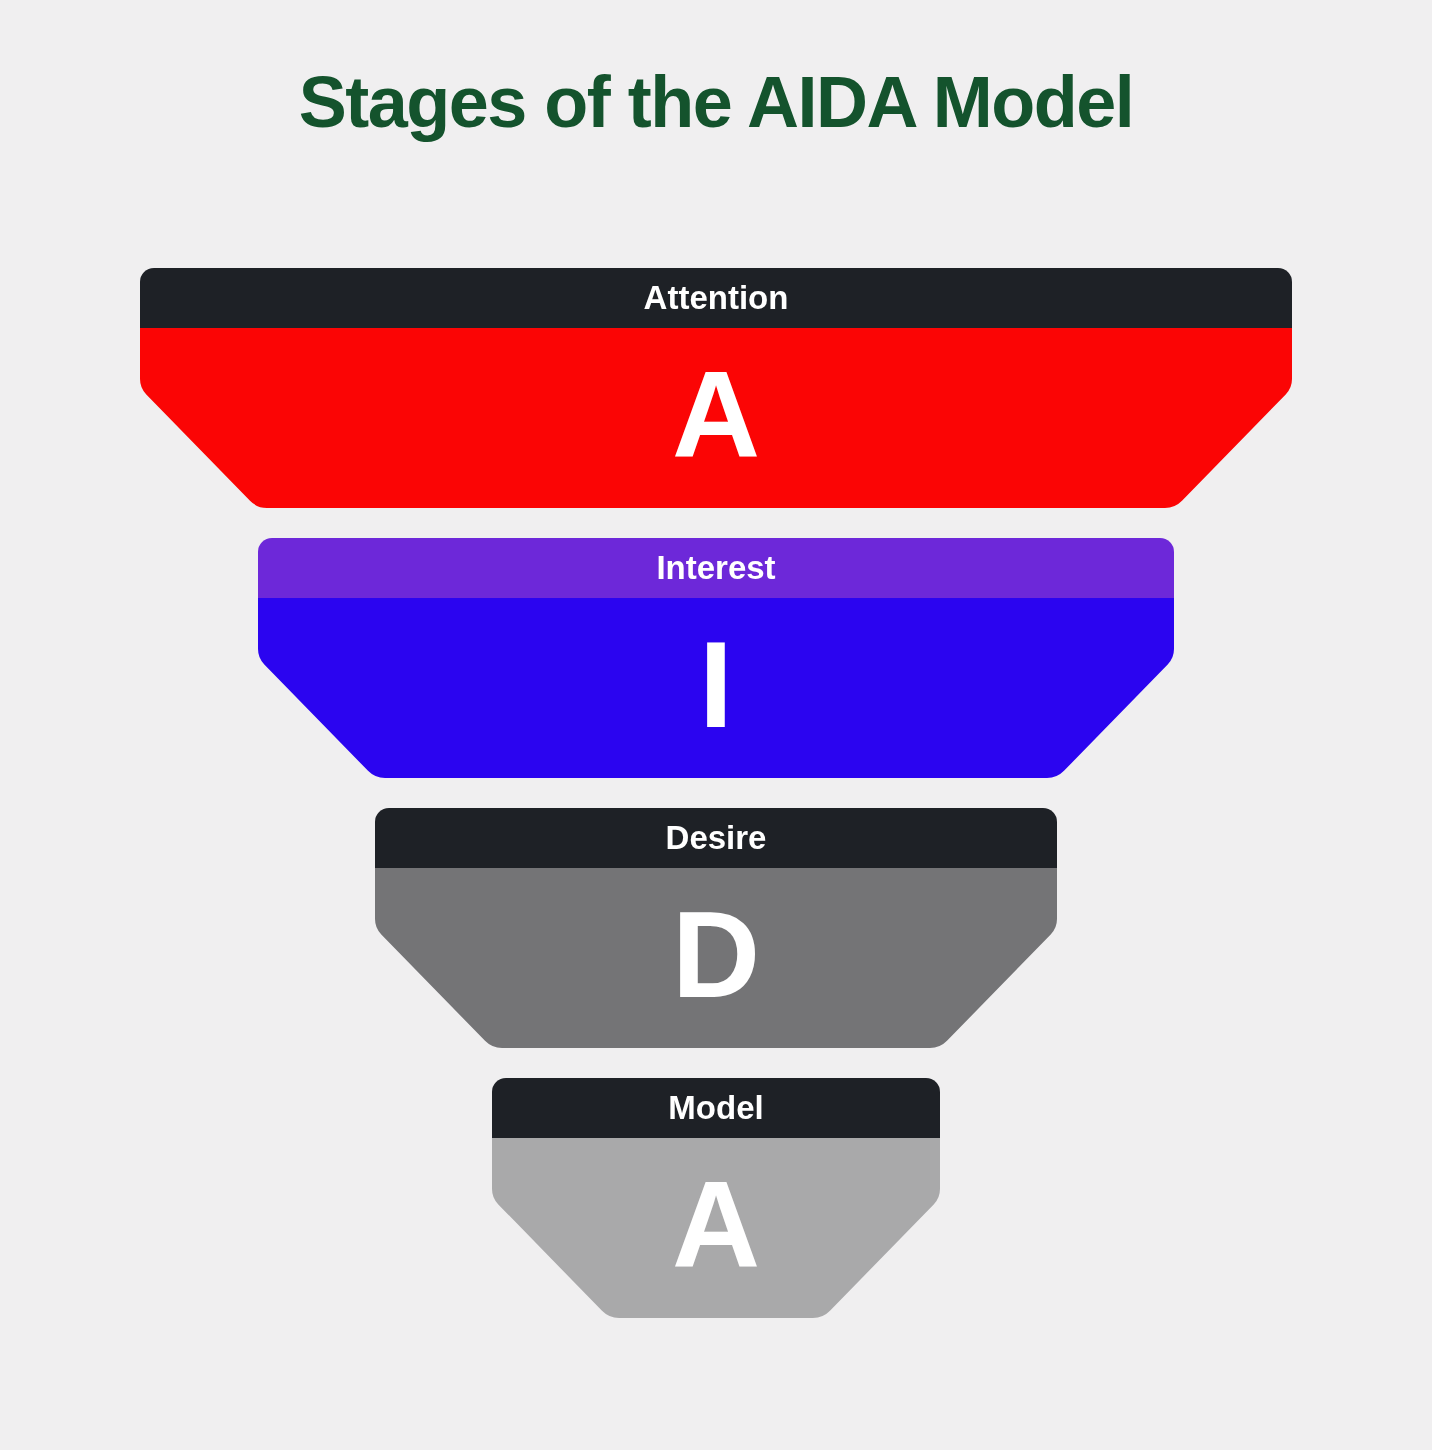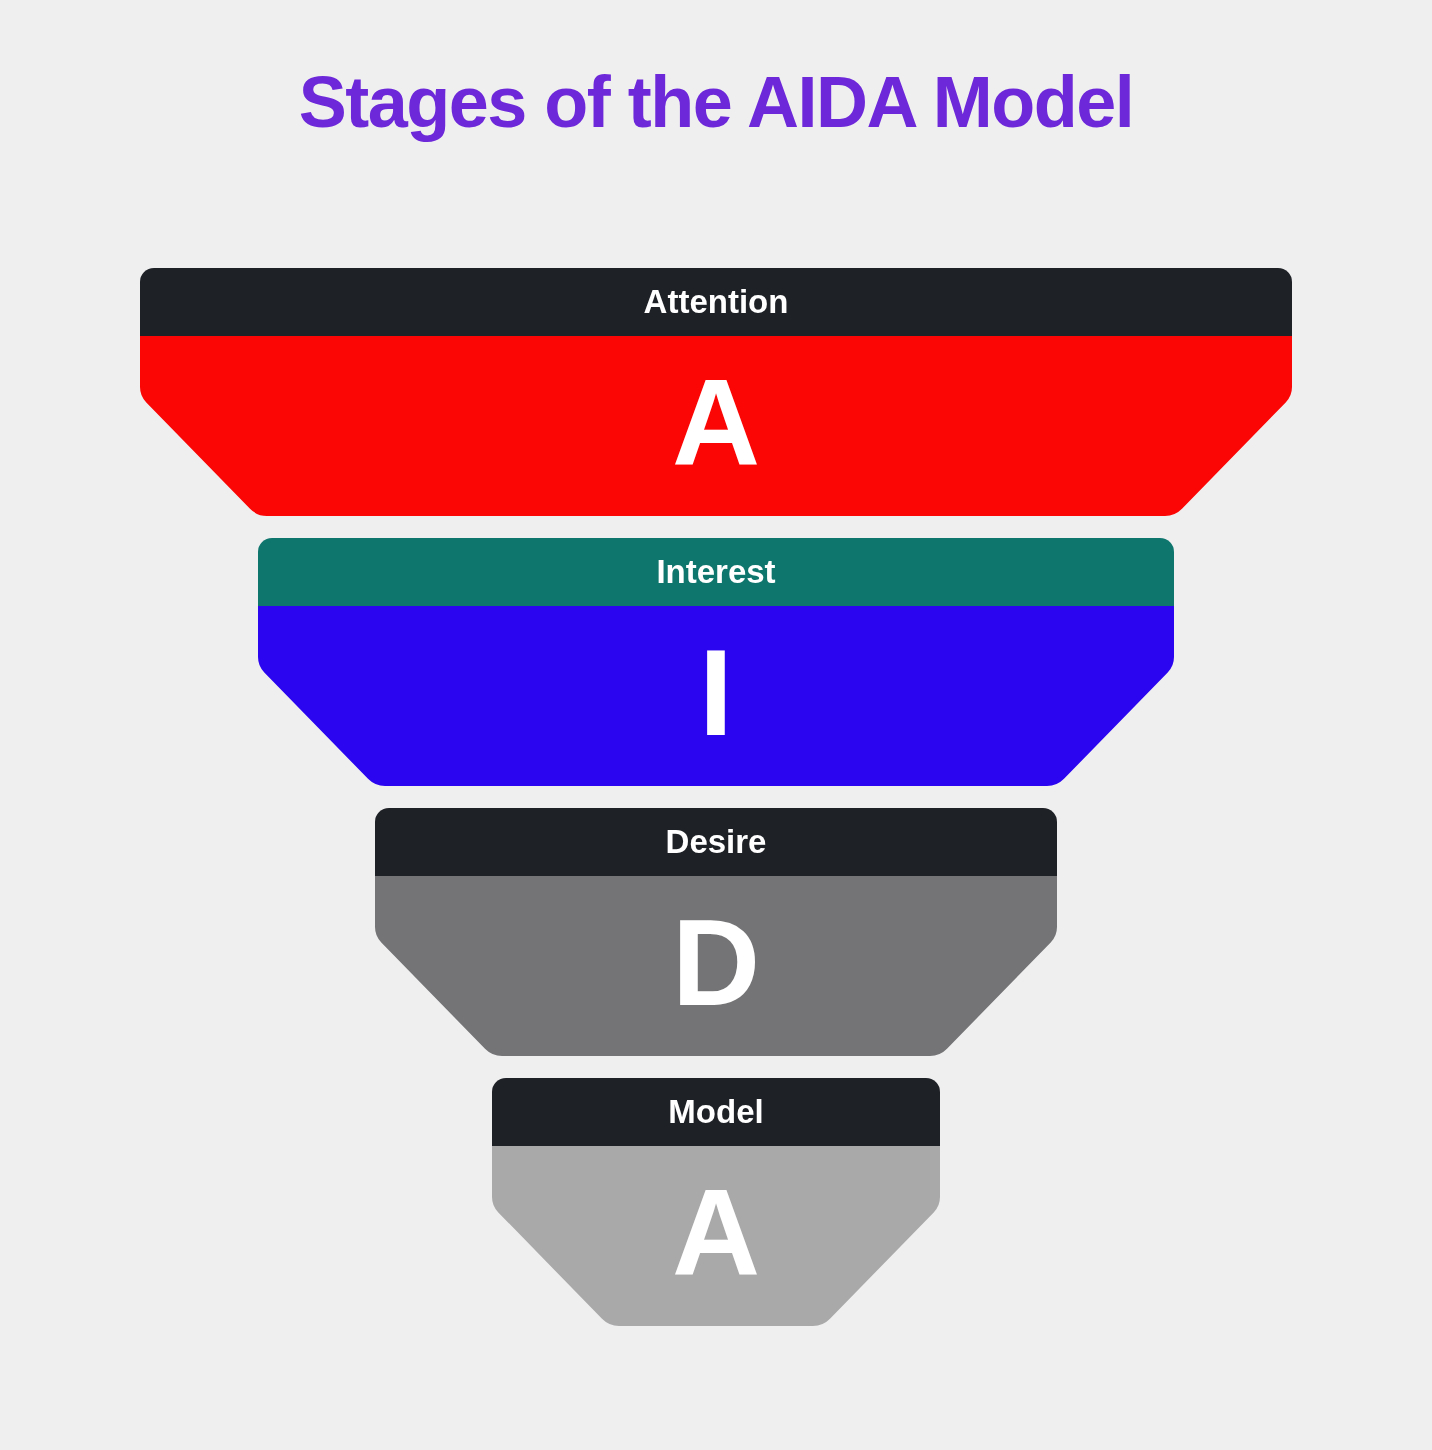--- a/index.html
+++ b/index.html
@@ -23,21 +23,21 @@
     font-size: 72px;
     font-weight: bold;
     letter-spacing: -1.5px;
     line-height: 1;
   }
   .stage {
     position: absolute;
   }
   .stage-header {
     position: relative;
-    height: 68px;
+    height: 60px;
     border-radius: 14px 14px 0 0;
     display: flex;
     align-items: center;
     justify-content: center;
   }
   .stage-label {
     font-size: 33px;
     font-weight: bold;
     line-height: 1;
     transform: translateY(-1px);
@@ -63,36 +63,36 @@
     line-height: 1;
     transform: translateY(-3px);
     pointer-events: none;
   }
 </style>
 </head>
 <body style="background: rgb(240, 239, 240);">
 
 <div class="canvas">
 
-  <h1 class="page-title" style="color: #6d28d9;">Stages of the AIDA Model</h1>
+  <h1 class="page-title" style="color: #14532d;">Stages of the AIDA Model</h1>
 
   <section class="stage" style="left: 140px; top: 268px; width: 1152px;">
     <div class="stage-header" style="background: rgb(30, 33, 38);">
       <span class="stage-label" style="color: rgb(255, 255, 255);">Attention</span>
     </div>
     <div class="stage-body-wrap">
       <svg class="stage-shape" width="1152" height="180" viewBox="0 0 1152 180">
           <path d="M0,0 L1152,0 L1152.0,51.0 Q1152,60 1145.7,66.4 L1042.0,172.8 Q1035,180 1025.0,180.0 L127.0,180.0 Q117,180 110.0,172.8 L6.3,66.4 Q0,60 0.0,51.0 Z" fill="#fb0505"></path>
         </svg>
       <span class="stage-letter" style="color: rgb(255, 255, 255);">A</span>
     </div>
   </section>
 
   <section class="stage" style="left: 258px; top: 538px; width: 916px;">
-    <div class="stage-header" style="background: #0f766e;">
+    <div class="stage-header" style="background: #6d28d9;">
       <span class="stage-label" style="color: rgb(255, 255, 255);">Interest</span>
     </div>
     <div class="stage-body-wrap">
       <svg class="stage-shape" width="916" height="180" viewBox="0 0 916 180">
           <path d="M0,0 L916,0 L916.0,51.0 Q916,60 909.7,66.4 L806.0,172.8 Q799,180 789.0,180.0 L127.0,180.0 Q117,180 110.0,172.8 L6.3,66.4 Q0,60 0.0,51.0 Z" fill="#2b04f0"></path>
         </svg>
       <span class="stage-letter" style="color: rgb(255, 255, 255);">I</span>
     </div>
   </section>
 

